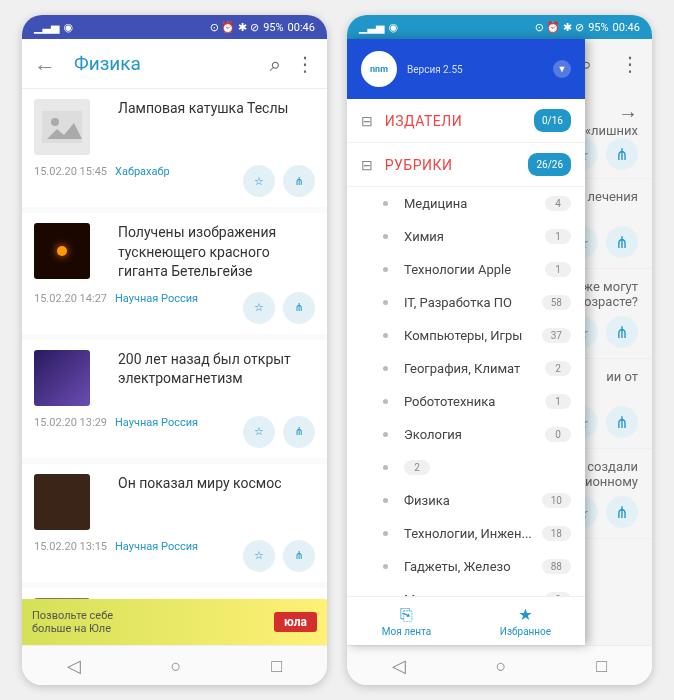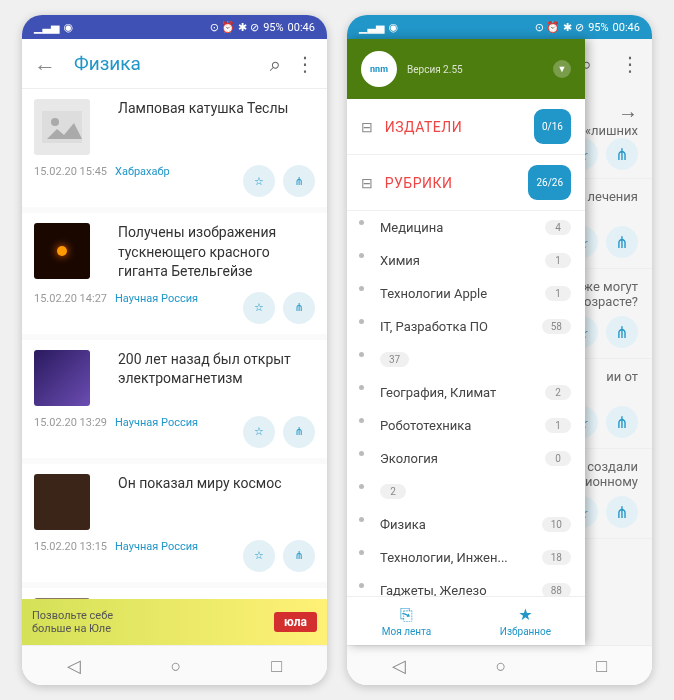--- a/index.html
+++ b/index.html
@@ -33,31 +33,31 @@
 .ad-brand{background:#d32f2f;color:#fff;padding:3px 10px;border-radius:3px;margin-left:auto;font-size:12px;font-weight:bold}
 .nav-bar{height:40px;display:flex;justify-content:space-around;align-items:center;border-top:1px solid #eee;background:#fafafa}
 .nav-icon{color:#888;font-size:18px}
 
 .phone2-bg{position:absolute;top:24px;left:0;right:0;bottom:40px;background:#f5f5f5}
 .bg-bar{height:50px;display:flex;align-items:center;justify-content:flex-end;padding:0 12px;gap:14px}
 .bg-row{height:90px;border-bottom:1px solid #eee;padding:10px 14px;display:flex;flex-direction:column;justify-content:space-between}
 .bg-text{color:#666;font-size:13px;text-align:right}
 .bg-icons{display:flex;gap:8px;justify-content:flex-end}
 .drawer{position:absolute;top:24px;left:0;width:238px;bottom:40px;background:#fff;box-shadow:3px 0 10px rgba(0,0,0,.3);display:flex;flex-direction:column;z-index:10}
-.drawer-header{background:#4d7c0f;padding:12px 14px;display:flex;align-items:center;gap:10px}
+.drawer-header{background:#1d4ed8;padding:12px 14px;display:flex;align-items:center;gap:10px}
 .app-logo{width:36px;height:36px;border-radius:50%;background:#fff;display:flex;align-items:center;justify-content:center;color:#2196c8;font-size:9px;font-weight:bold}
 .drawer-title{color:#fff;font-size:14px}
 .drawer-version{color:rgba(255,255,255,.8);font-size:10px}
 .dropdown-btn{margin-left:auto;width:18px;height:18px;border-radius:50%;background:rgba(255,255,255,.25);color:#fff;display:flex;align-items:center;justify-content:center;font-size:9px}
 .section{display:flex;align-items:center;padding:10px 14px;border-bottom:1px solid #f0f0f0}
 .section-icon{color:#888;margin-right:12px;font-size:14px}
 .section-label{color:#ef4444;font-size:14px;letter-spacing:.5px;flex:1}
-.badge{background:#2196c8;color:#fff;font-size:10px;padding:12px 8px;border-radius:9px}
+.badge{background:#2196c8;color:#fff;font-size:10px;padding:6px 8px;border-radius:9px}
 .categories{flex:1;overflow-y:auto}
-.cat-item{display:flex;align-items:flex-start;padding:9px 14px 9px 12px;cursor:pointer}
+.cat-item{display:flex;align-items:center;padding:9px 14px 9px 36px;cursor:pointer}
 .bullet{width:5px;height:5px;border-radius:50%;background:#bbb;margin-right:16px}
 .cat-name{font-size:13px;color:#444;flex:1}
 .cat-count{background:#f0f0f0;color:#888;font-size:10px;padding:2px 9px;border-radius:9px;min-width:26px;text-align:center}
 .drawer-tabs{display:flex;border-top:1px solid #eee}
 .tab{flex:1;padding:8px;text-align:center;font-size:10px;color:#2196c8;cursor:pointer}
 .tab-icon{font-size:16px;display:block;margin-bottom:2px}
 .arrow-fwd{color:#666;font-size:20px}
 </style>
 </head>
 <body>
@@ -261,20 +261,21 @@
     <span class="cat-name">Технологии Apple</span>
     <span class="cat-count">1</span>
   </div>
         <div class="cat-item">
     <span class="bullet"></span>
     <span class="cat-name">IT, Разработка ПО</span>
     <span class="cat-count">58</span>
   </div>
         <div class="cat-item">
     <span class="bullet"></span>
+    <span class="cat-name">Компьютеры, Игры</span>
     <span class="cat-count">37</span>
   </div>
         <div class="cat-item">
     <span class="bullet"></span>
     <span class="cat-name">География, Климат</span>
     <span class="cat-count">2</span>
   </div>
         <div class="cat-item">
     <span class="bullet"></span>
     <span class="cat-name">Робототехника</span>

